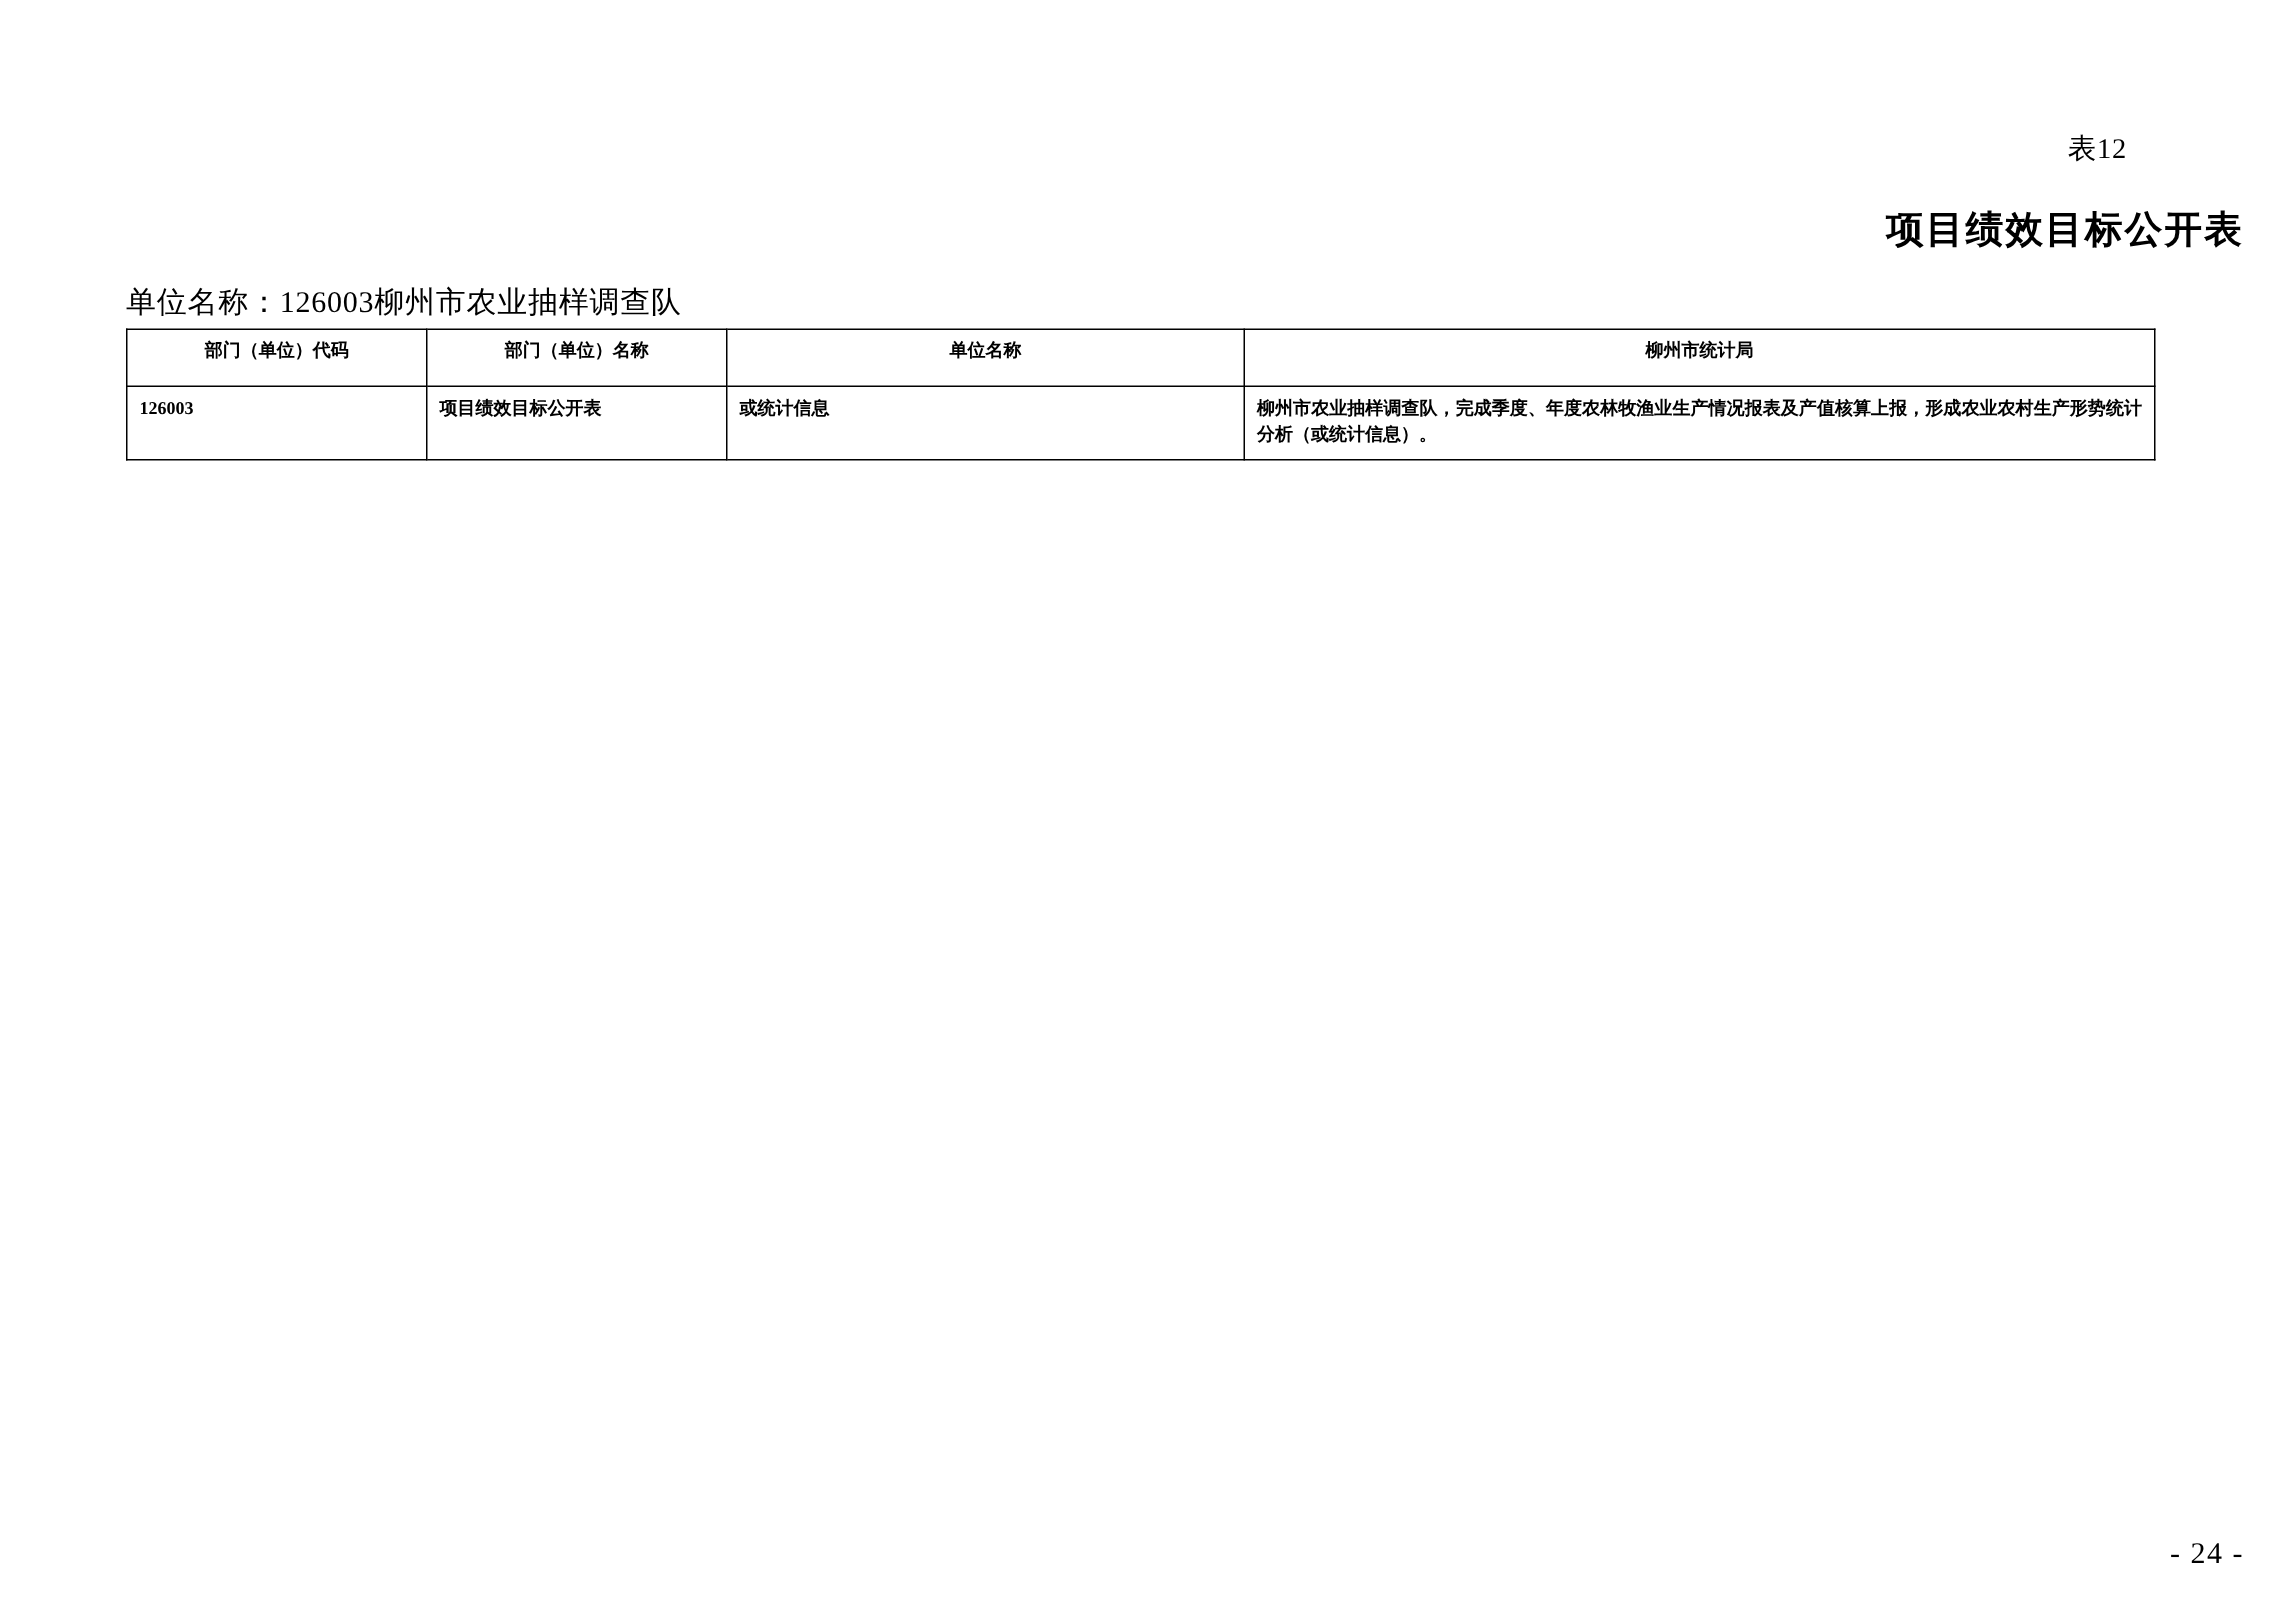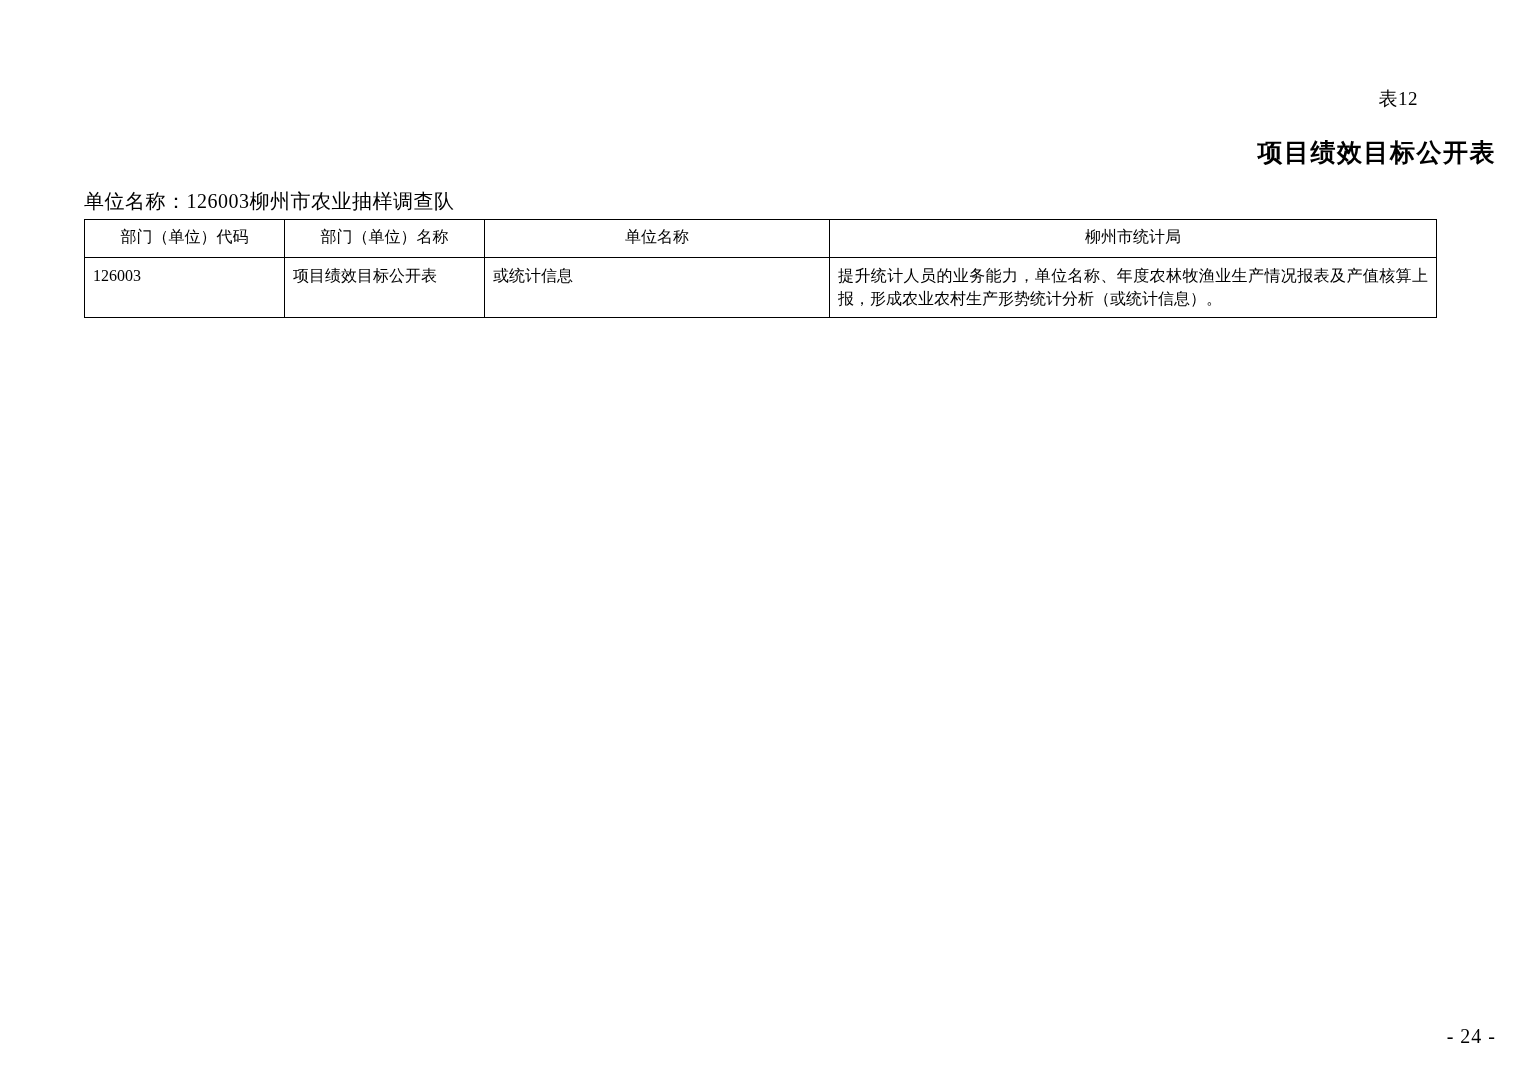--- a/index.html
+++ b/index.html
@@ -51,22 +51,22 @@
   table.main {
     position: absolute;
     left: 84px;
     top: 219px;
     width: 1352px;
     border-collapse: collapse;
     table-layout: fixed;
   }
   table.main th, table.main td {
     border: 1px solid #000000;
-    font-weight: normal;
-    font-size: 16px;
+    font-weight: bold;
+    font-size: 12px;
     vertical-align: top;
     padding: 6px 8px 7px 8px;
     line-height: 1.45;
   }
   table.main thead th {
     text-align: center;
     height: 26px;
     padding: 5px 6px 6px 6px;
   }
   col.c1 { width: 200px; }
@@ -119,20 +119,20 @@
         <th>部门（单位）名称</th>
         <th>单位名称</th>
         <th>柳州市统计局</th>
       </tr>
     </thead>
     <tbody>
       <tr>
         <td class="cell-left">126003</td>
         <td class="cell-left">项目绩效目标公开表</td>
         <td class="cell-left">或统计信息</td>
-        <td class="cell-left goal">提升统计人员的业务能力，单位名称、年度农林牧渔业生产情况报表及产值核算上报，形成农业农村生产形势统计分析（或统计信息）。</td>
+        <td class="cell-left goal">柳州市农业抽样调查队，完成季度、年度农林牧渔业生产情况报表及产值核算上报，形成农业农村生产形势统计分析（或统计信息）。</td>
       </tr>
     </tbody>
   </table>
 
   <div class="page-number">- 24 -</div>
 
 </div>
 
 </body></html>

